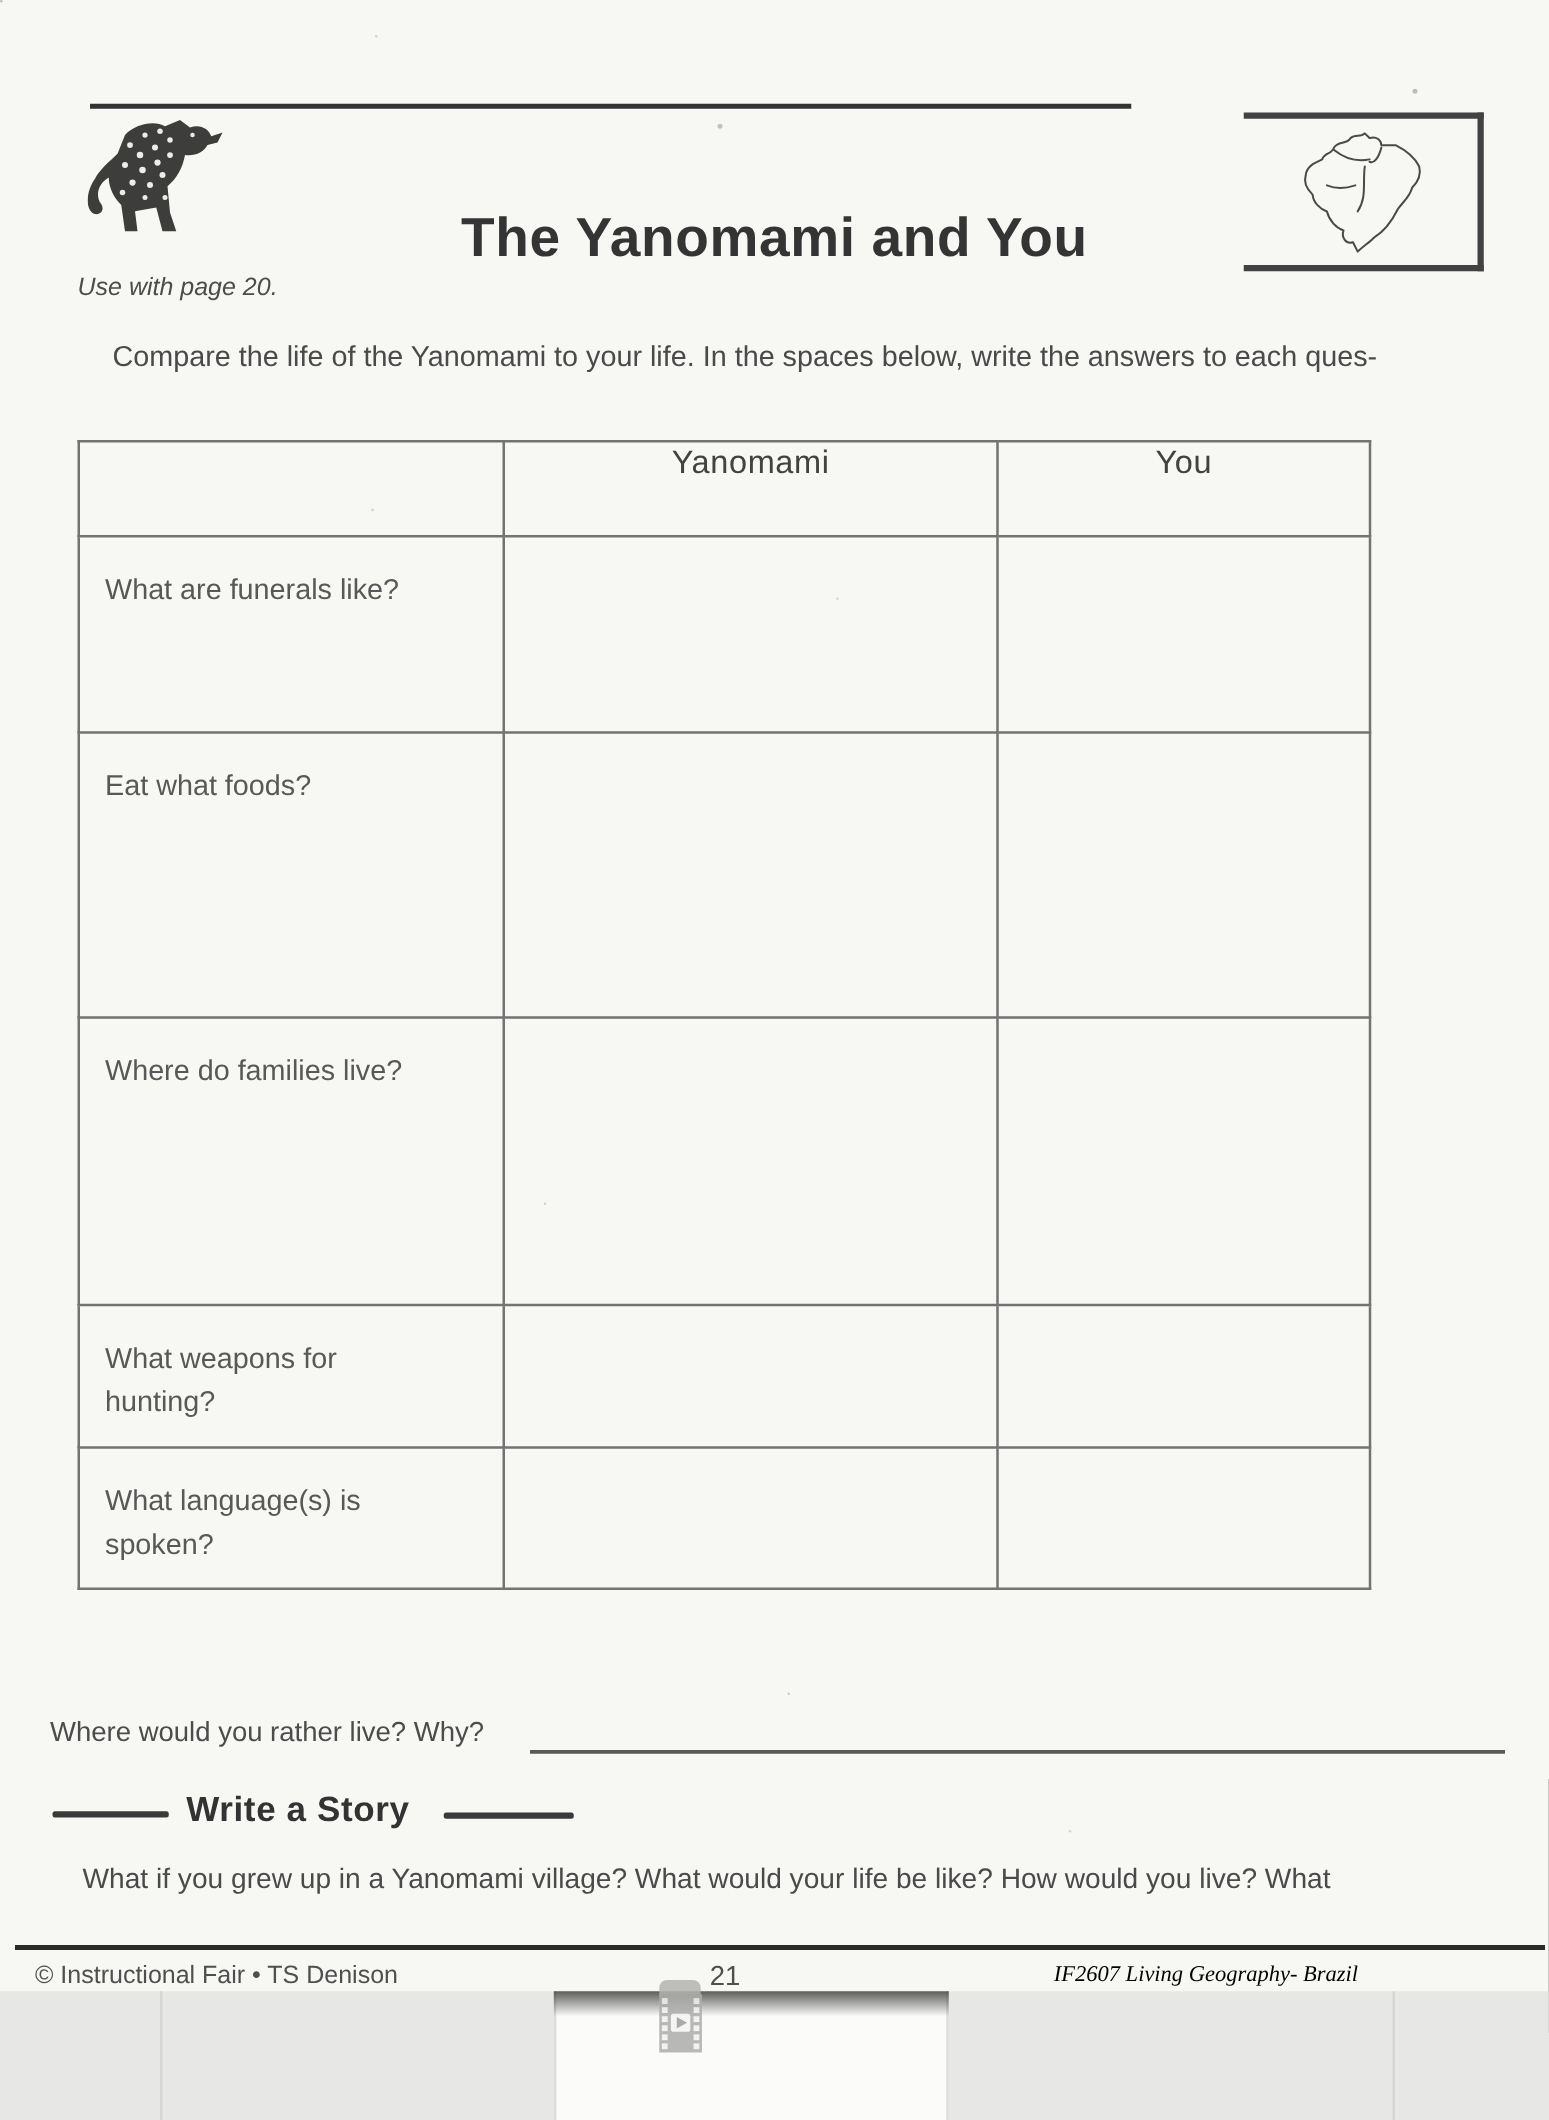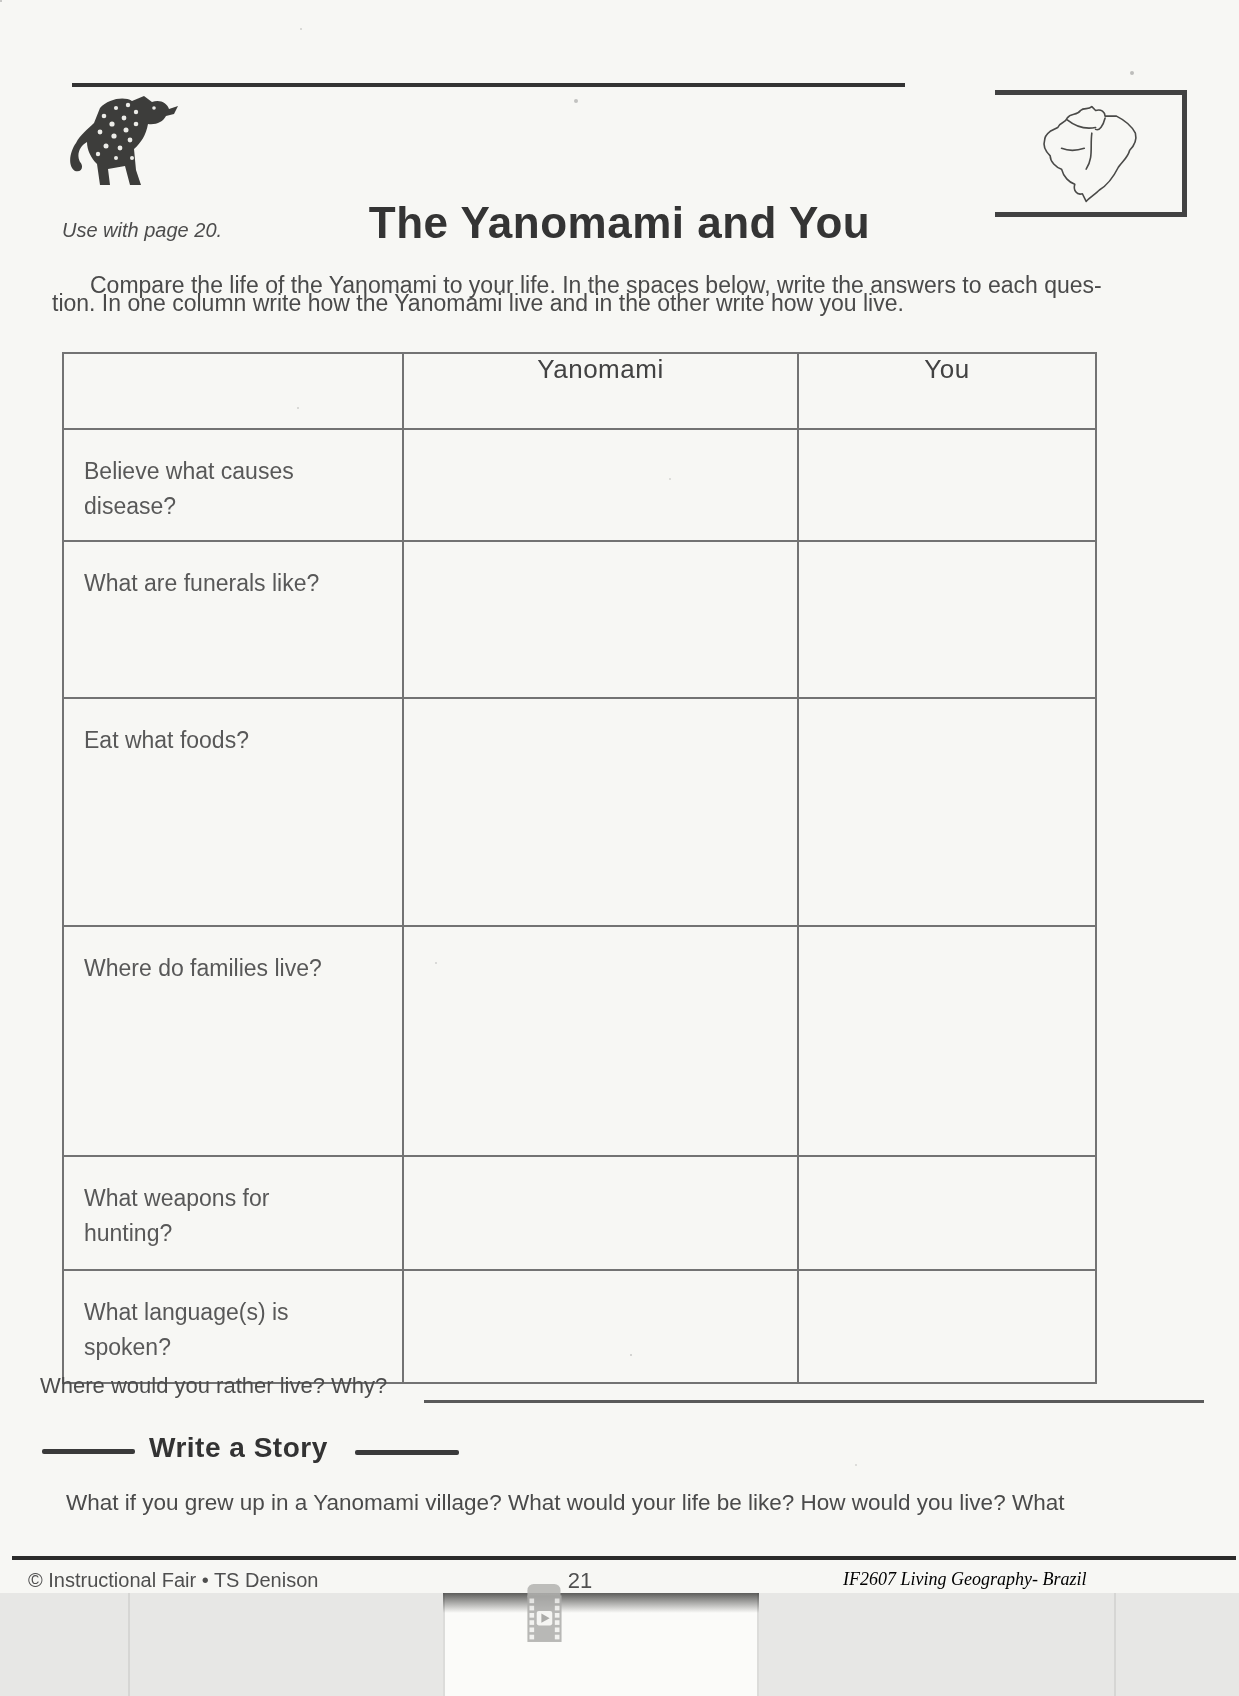--- a/index.html
+++ b/index.html
@@ -9,21 +9,21 @@
     font-family:"Liberation Sans", sans-serif;color:#4a4a4a;
   }
   .abs{position:absolute;}
   
   .top-rule{left:72px;top:83px;width:833px;height:4px;background:#333;}
   .brazil-box{left:995px;top:90px;width:192px;height:127px;
     border:5px solid #424242;border-left:none;box-sizing:border-box;
     display:flex;align-items:center;justify-content:center;}
   .use-note{left:62px;top:219px;font-size:20px;font-style:italic;color:#4c4c4c;}
   .title{left:0;top:166px;width:1239px;text-align:center;
-    font-size:44px;font-weight:bold;color:#343434;letter-spacing:.5px;margin-top:32px;}
+    font-size:44px;font-weight:bold;color:#343434;letter-spacing:.5px;}
   .intro{font-size:23px;color:#4a4a4a;white-space:nowrap;}
   .intro1{left:90px;top:256px;margin-top:16px;}
   .intro2{left:52px;top:290px;}
   
   table.compare{position:absolute;left:62px;top:352px;border-collapse:collapse;table-layout:fixed;}
   table.compare td{border:2px solid #737373;vertical-align:top;padding:0;}
   td.hdr{text-align:center;vertical-align:middle;font-size:26px;color:#424242;letter-spacing:.5px;}
   .q{font-size:23px;line-height:1.5;color:#585858;max-width:256px;padding:24px 0 0 20px;}
   tr.r3 .q,tr.r4 .q{}
   
@@ -103,40 +103,32 @@
         <path d="M68,34 C66,48 70,60 62,72"></path>
         <path d="M36,50 C46,54 54,52 60,50"></path>
       </g>
     </svg>
   </div>
 
   <div class="abs use-note">Use with page 20.</div>
   <div class="abs title">The Yanomami and You</div>
 
   <div class="abs intro intro1">Compare the life of the Yanomami to your life. In the spaces below, write the answers to each ques-</div>
-  <div class="abs intro intro2">tion. In one column write how the Yanomami live and in the other write how you live.</div>
 
   <table class="compare">
     <colgroup>
         <col style="width:340px">
         <col style="width:395px">
         <col style="width:298px">
       </colgroup>
     <tbody>
         <tr style="height:76px">
       <td></td>
       <td class="hdr">Yanomami</td>
       <td class="hdr">You</td>
-    </tr>
-    <tr style="height:112px" class="r1">
-      <td>
-            <div class="q">Believe what causes disease?</div>
-          </td>
-      <td></td>
-      <td></td>
     </tr>
     <tr style="height:157px" class="r2">
       <td>
             <div class="q">What are funerals like?</div>
           </td>
       <td></td>
       <td></td>
     </tr>
     <tr style="height:228px" class="r3">
       <td>

